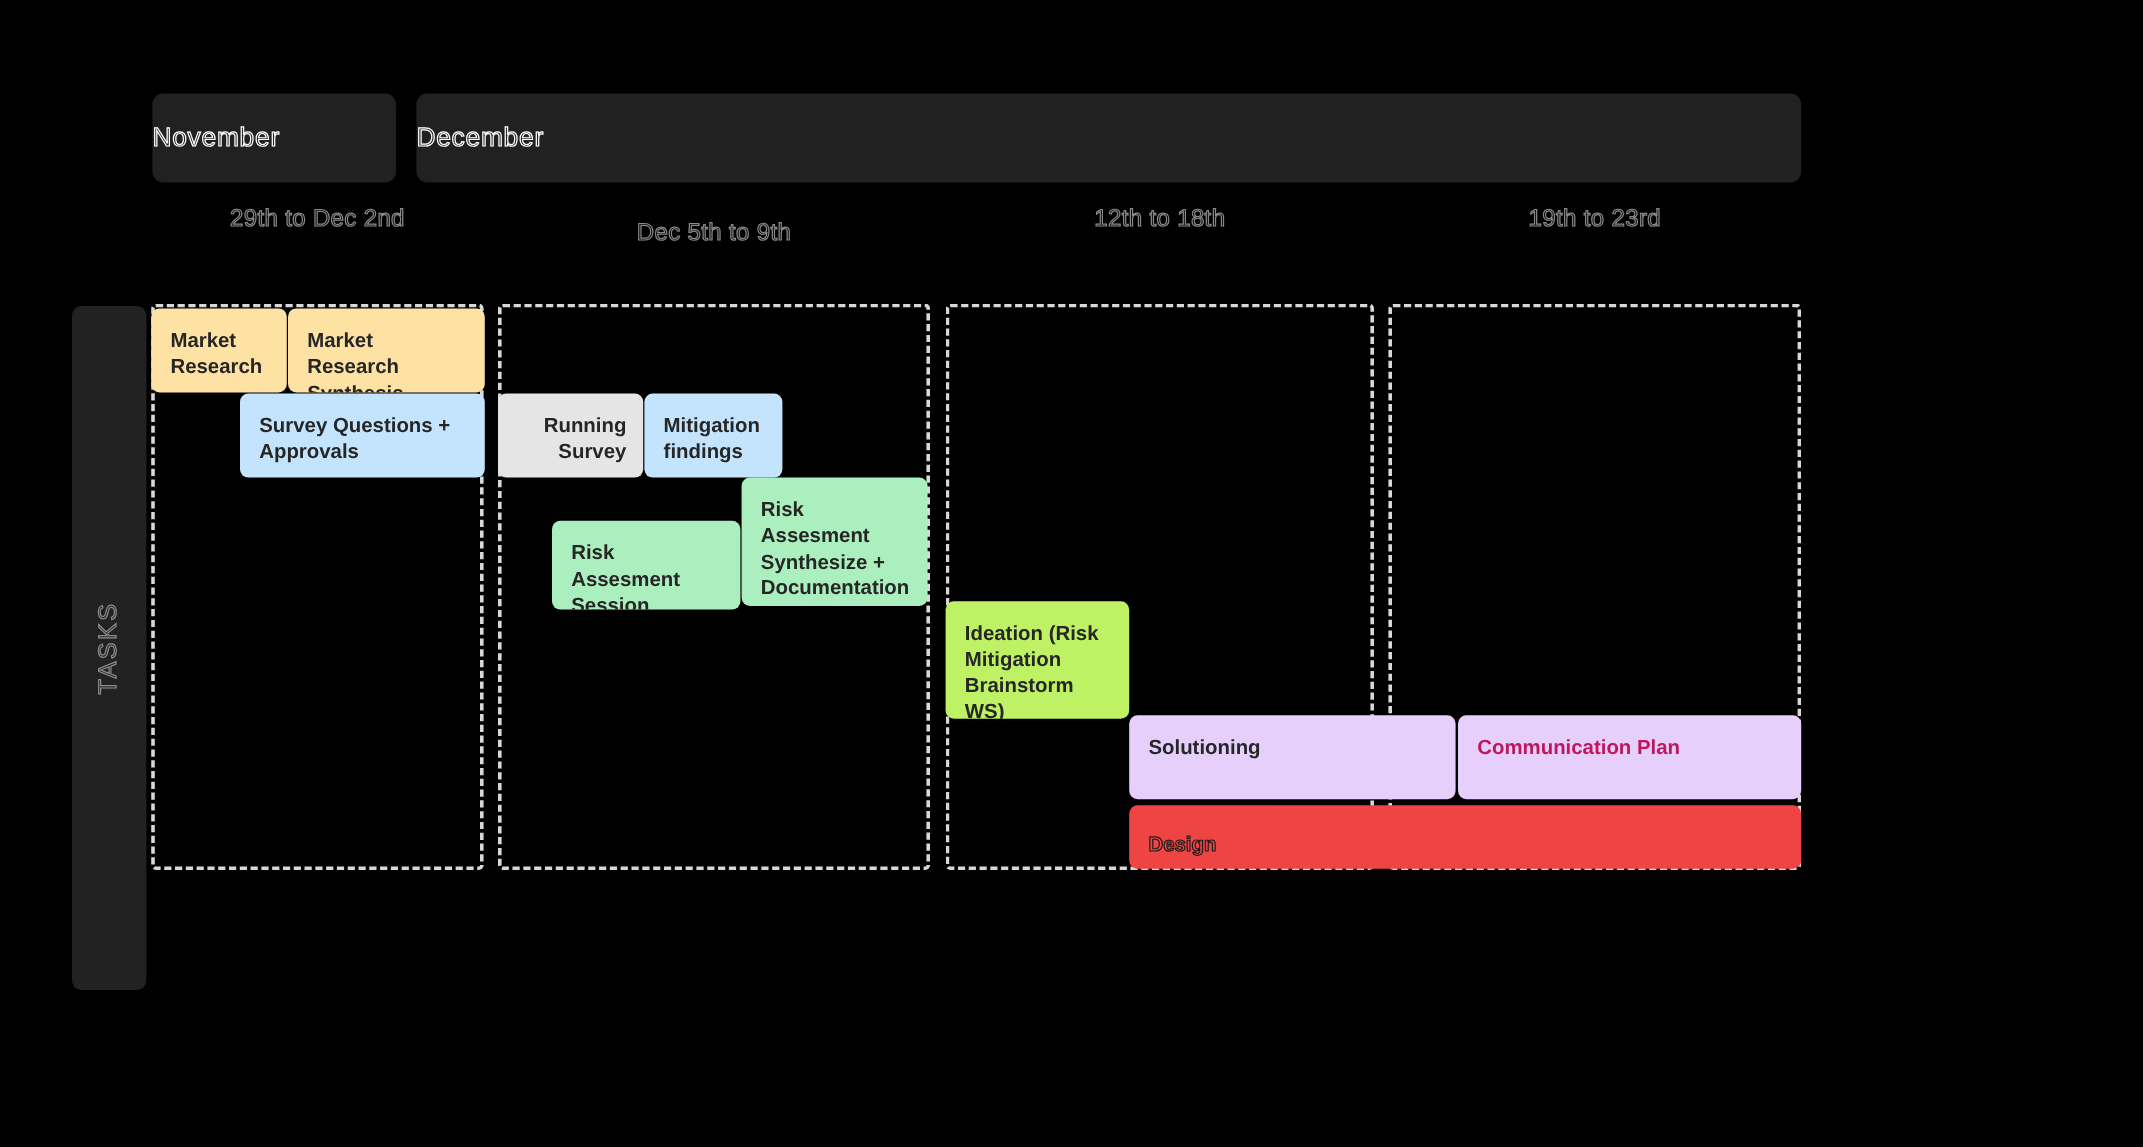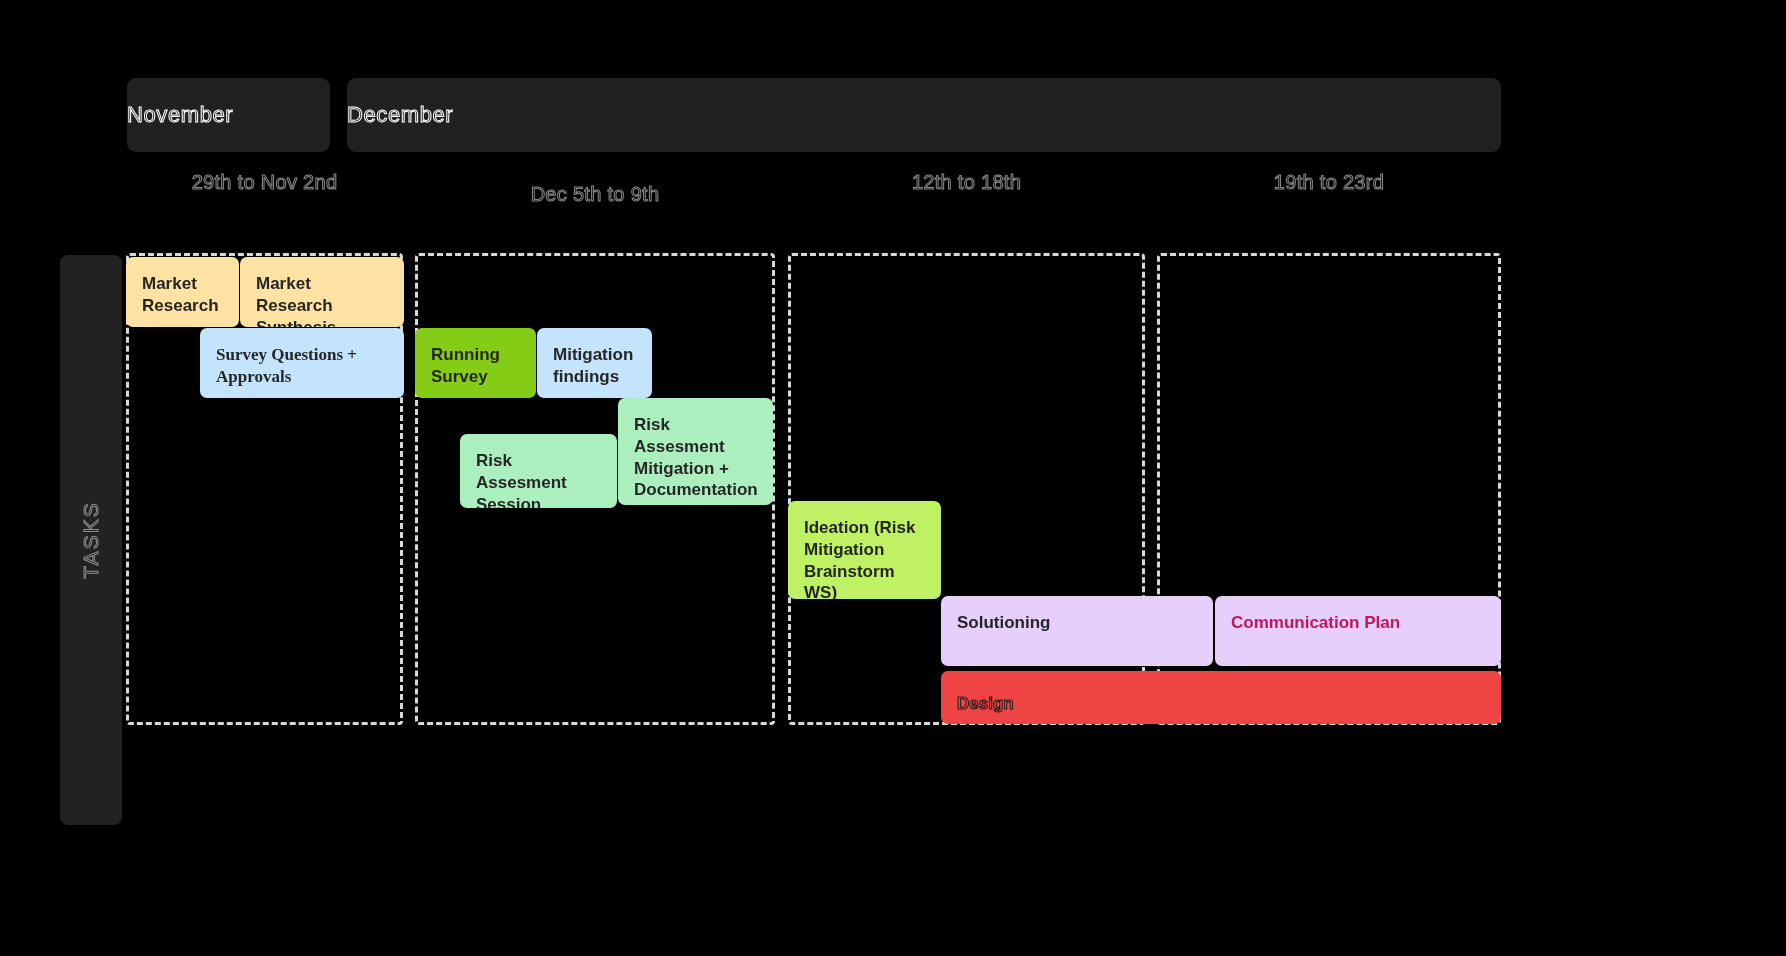--- a/index.html
+++ b/index.html
@@ -74,43 +74,43 @@
 
   <div id="months">
       <div class="month" style="left: 127px; width: 203px; background: rgb(33, 33, 33);">
         <span class="month-label">November</span>
       </div>
       <div class="month" style="left: 347px; width: 1154px; background: rgb(33, 33, 33);">
         <span class="month-label">December</span>
       </div>
     </div>
   <div id="week-labels">
-      <div class="week-label" style="left: 126px; width: 277px;">29th to Nov 2nd</div>
+      <div class="week-label" style="left: 126px; width: 277px;">29th to Dec 2nd</div>
       <div class="week-label" style="left: 415px; width: 360px; margin-top: 12px;">Dec 5th to 9th</div>
       <div class="week-label" style="left: 788px; width: 357px;">12th to 18th</div>
       <div class="week-label" style="left: 1157px; width: 344px;">19th to 23rd</div>
     </div>
 
   <div class="tasks-rail">
     <span class="tasks-rail-label">TASKS</span>
   </div>
 
   <div id="week-columns">
       <div class="week-col" style="left: 126px; width: 277px; top: 253px; height: 472px; border-color: rgb(216, 216, 216);"></div>
       <div class="week-col" style="left: 415px; width: 360px; top: 253px; height: 472px; border-color: rgb(216, 216, 216);"></div>
       <div class="week-col" style="left: 788px; width: 357px; top: 253px; height: 472px; border-color: rgb(216, 216, 216);"></div>
       <div class="week-col" style="left: 1157px; width: 344px; top: 253px; height: 472px; border-color: rgb(216, 216, 216);"></div>
     </div>
   <div id="task-bars">
       <div class="bar" style="left: 126px; top: 257px; width: 113px; height: 70px; background: rgb(253, 226, 163); color: rgb(38, 38, 38);">Market Research</div>
       <div class="bar" style="left: 240px; top: 257px; width: 164px; height: 70px; background: rgb(253, 226, 163); color: rgb(38, 38, 38);">Market Research Synthesis</div>
-      <div class="bar" style="left: 200px; top: 328px; width: 204px; height: 70px; background: rgb(195, 228, 252); color: rgb(38, 38, 38); font-family: Liberation Serif, serif;">Survey Questions + Approvals</div>
-      <div class="bar" style="left: 415px; top: 328px; width: 121px; height: 70px; background: #84cc16; color: rgb(38, 38, 38);">Running Survey</div>
+      <div class="bar" style="left: 200px; top: 328px; width: 204px; height: 70px; background: rgb(195, 228, 252); color: rgb(38, 38, 38);">Survey Questions + Approvals</div>
+      <div class="bar" style="left: 415px; top: 328px; width: 121px; height: 70px; background: #e5e5e5; color: rgb(38, 38, 38); text-align: right;">Running Survey</div>
       <div class="bar" style="left: 537px; top: 328px; width: 115px; height: 70px; background: rgb(195, 228, 252); color: rgb(38, 38, 38);">Mitigation findings</div>
       <div class="bar" style="left: 460px; top: 398px; width: 157px; height: 74px; background: rgb(172, 239, 190); color: rgb(38, 38, 38); margin-top: 36px;">Risk Assesment Session</div>
-      <div class="bar" style="left: 618px; top: 398px; width: 155px; height: 107px; background: rgb(172, 239, 190); color: rgb(38, 38, 38);">Risk Assesment Mitigation + Documentation</div>
+      <div class="bar" style="left: 618px; top: 398px; width: 155px; height: 107px; background: rgb(172, 239, 190); color: rgb(38, 38, 38);">Risk Assesment Synthesize + Documentation</div>
       <div class="bar" style="left: 788px; top: 501px; width: 153px; height: 98px; background: #bef264; color: rgb(38, 38, 38);">Ideation (Risk Mitigation Brainstorm WS)</div>
       <div class="bar" style="left: 941px; top: 596px; width: 272px; height: 70px; background: rgb(230, 207, 251); color: rgb(38, 38, 38);">Solutioning</div>
       <div class="bar" style="left: 1215px; top: 596px; width: 286px; height: 70px; background: rgb(230, 207, 251); color: #be185d;">Communication Plan</div>
       <div class="bar outline-text" style="left: 941px; top: 671px; width: 560px; height: 53px; background: #ef4444;">Design</div>
     </div>
 
 </div>
 
 </body></html>

